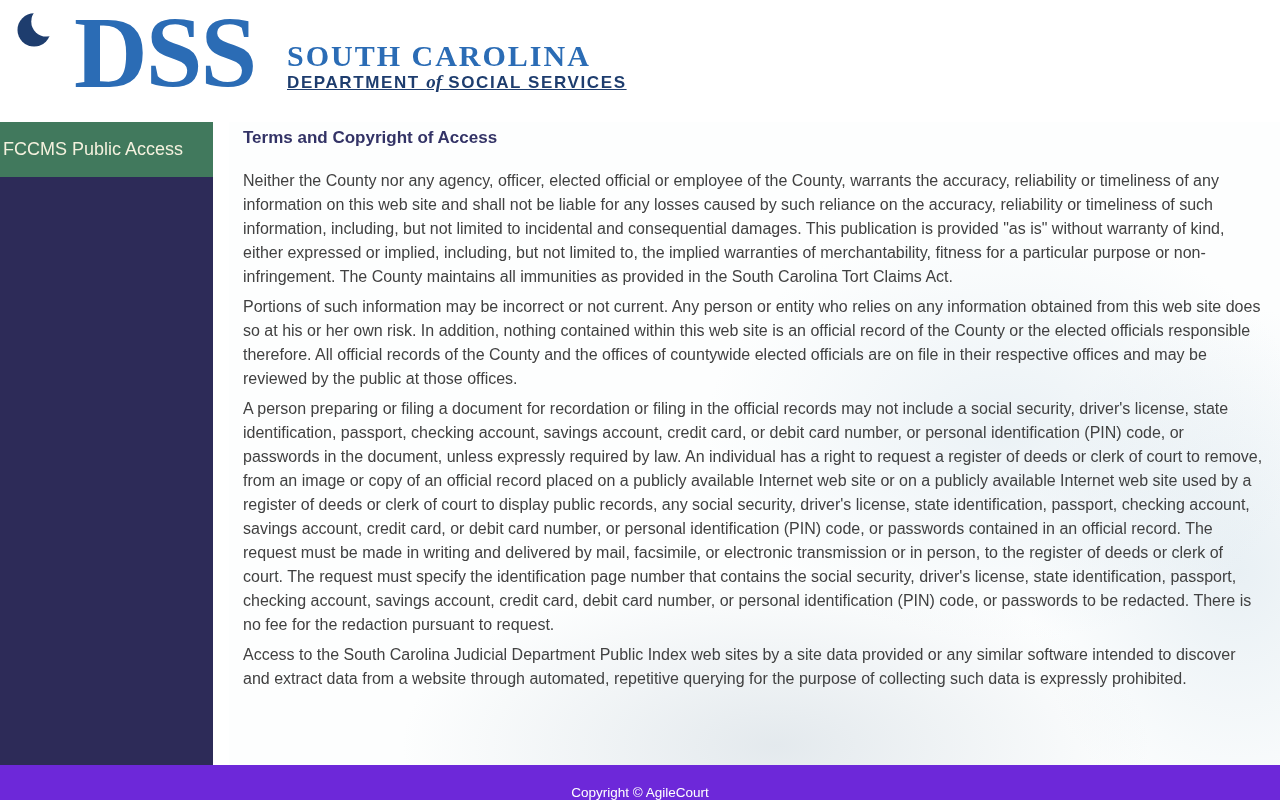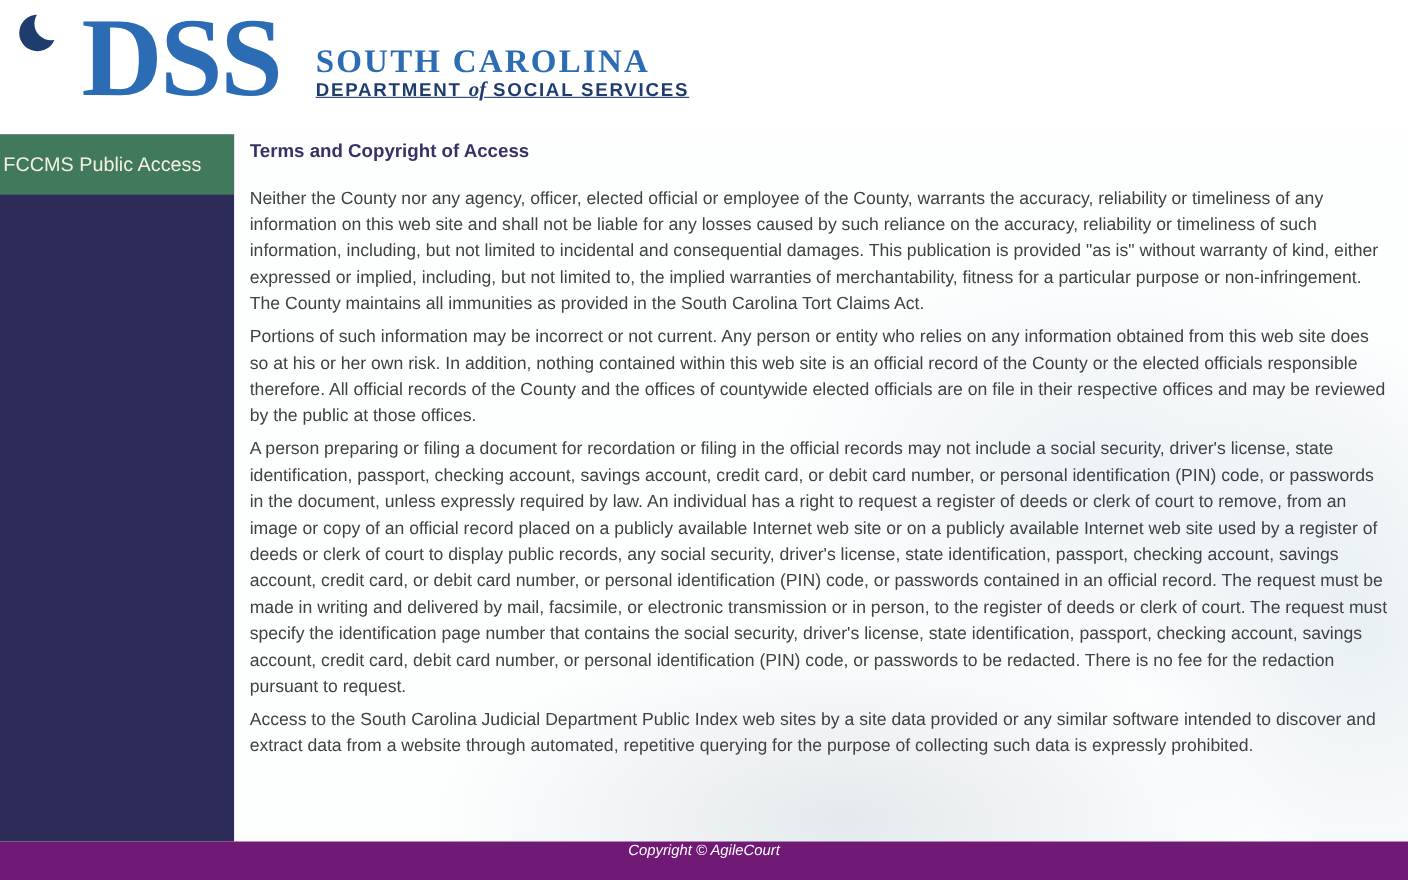--- a/index.html
+++ b/index.html
@@ -67,20 +67,21 @@
     text-transform: lowercase;
     font-size: 19px;
     letter-spacing: 0;
   }
 
   
   .content-row {
     flex: 1 1 auto;
     display: flex;
     min-height: 0;
+    gap: 16px;
   }
   .sidebar {
     flex: 0 0 213px;
     background: #2d2b58;
     display: flex;
     flex-direction: column;
   }
   .sidebar-header {
     height: 55px;
     background: #41795d;
@@ -114,25 +115,24 @@
   .main p {
     font-size: 16px;
     line-height: 24px;
     color: #414141;
     margin: 6px 0;
   }
 
   
   .footer {
     flex: 0 0 35px;
-    background: #701a75;
+    background: #6d28d9;
     display: flex;
-    align-items: flex-start;
+    align-items: flex-end;
     justify-content: center;
-    font-style: italic;
   }
   .footer-text {
     color: #ffffff;
     font-size: 13.5px;
   }
 </style>
 </head>
 <body>
 
 <div class="header">

